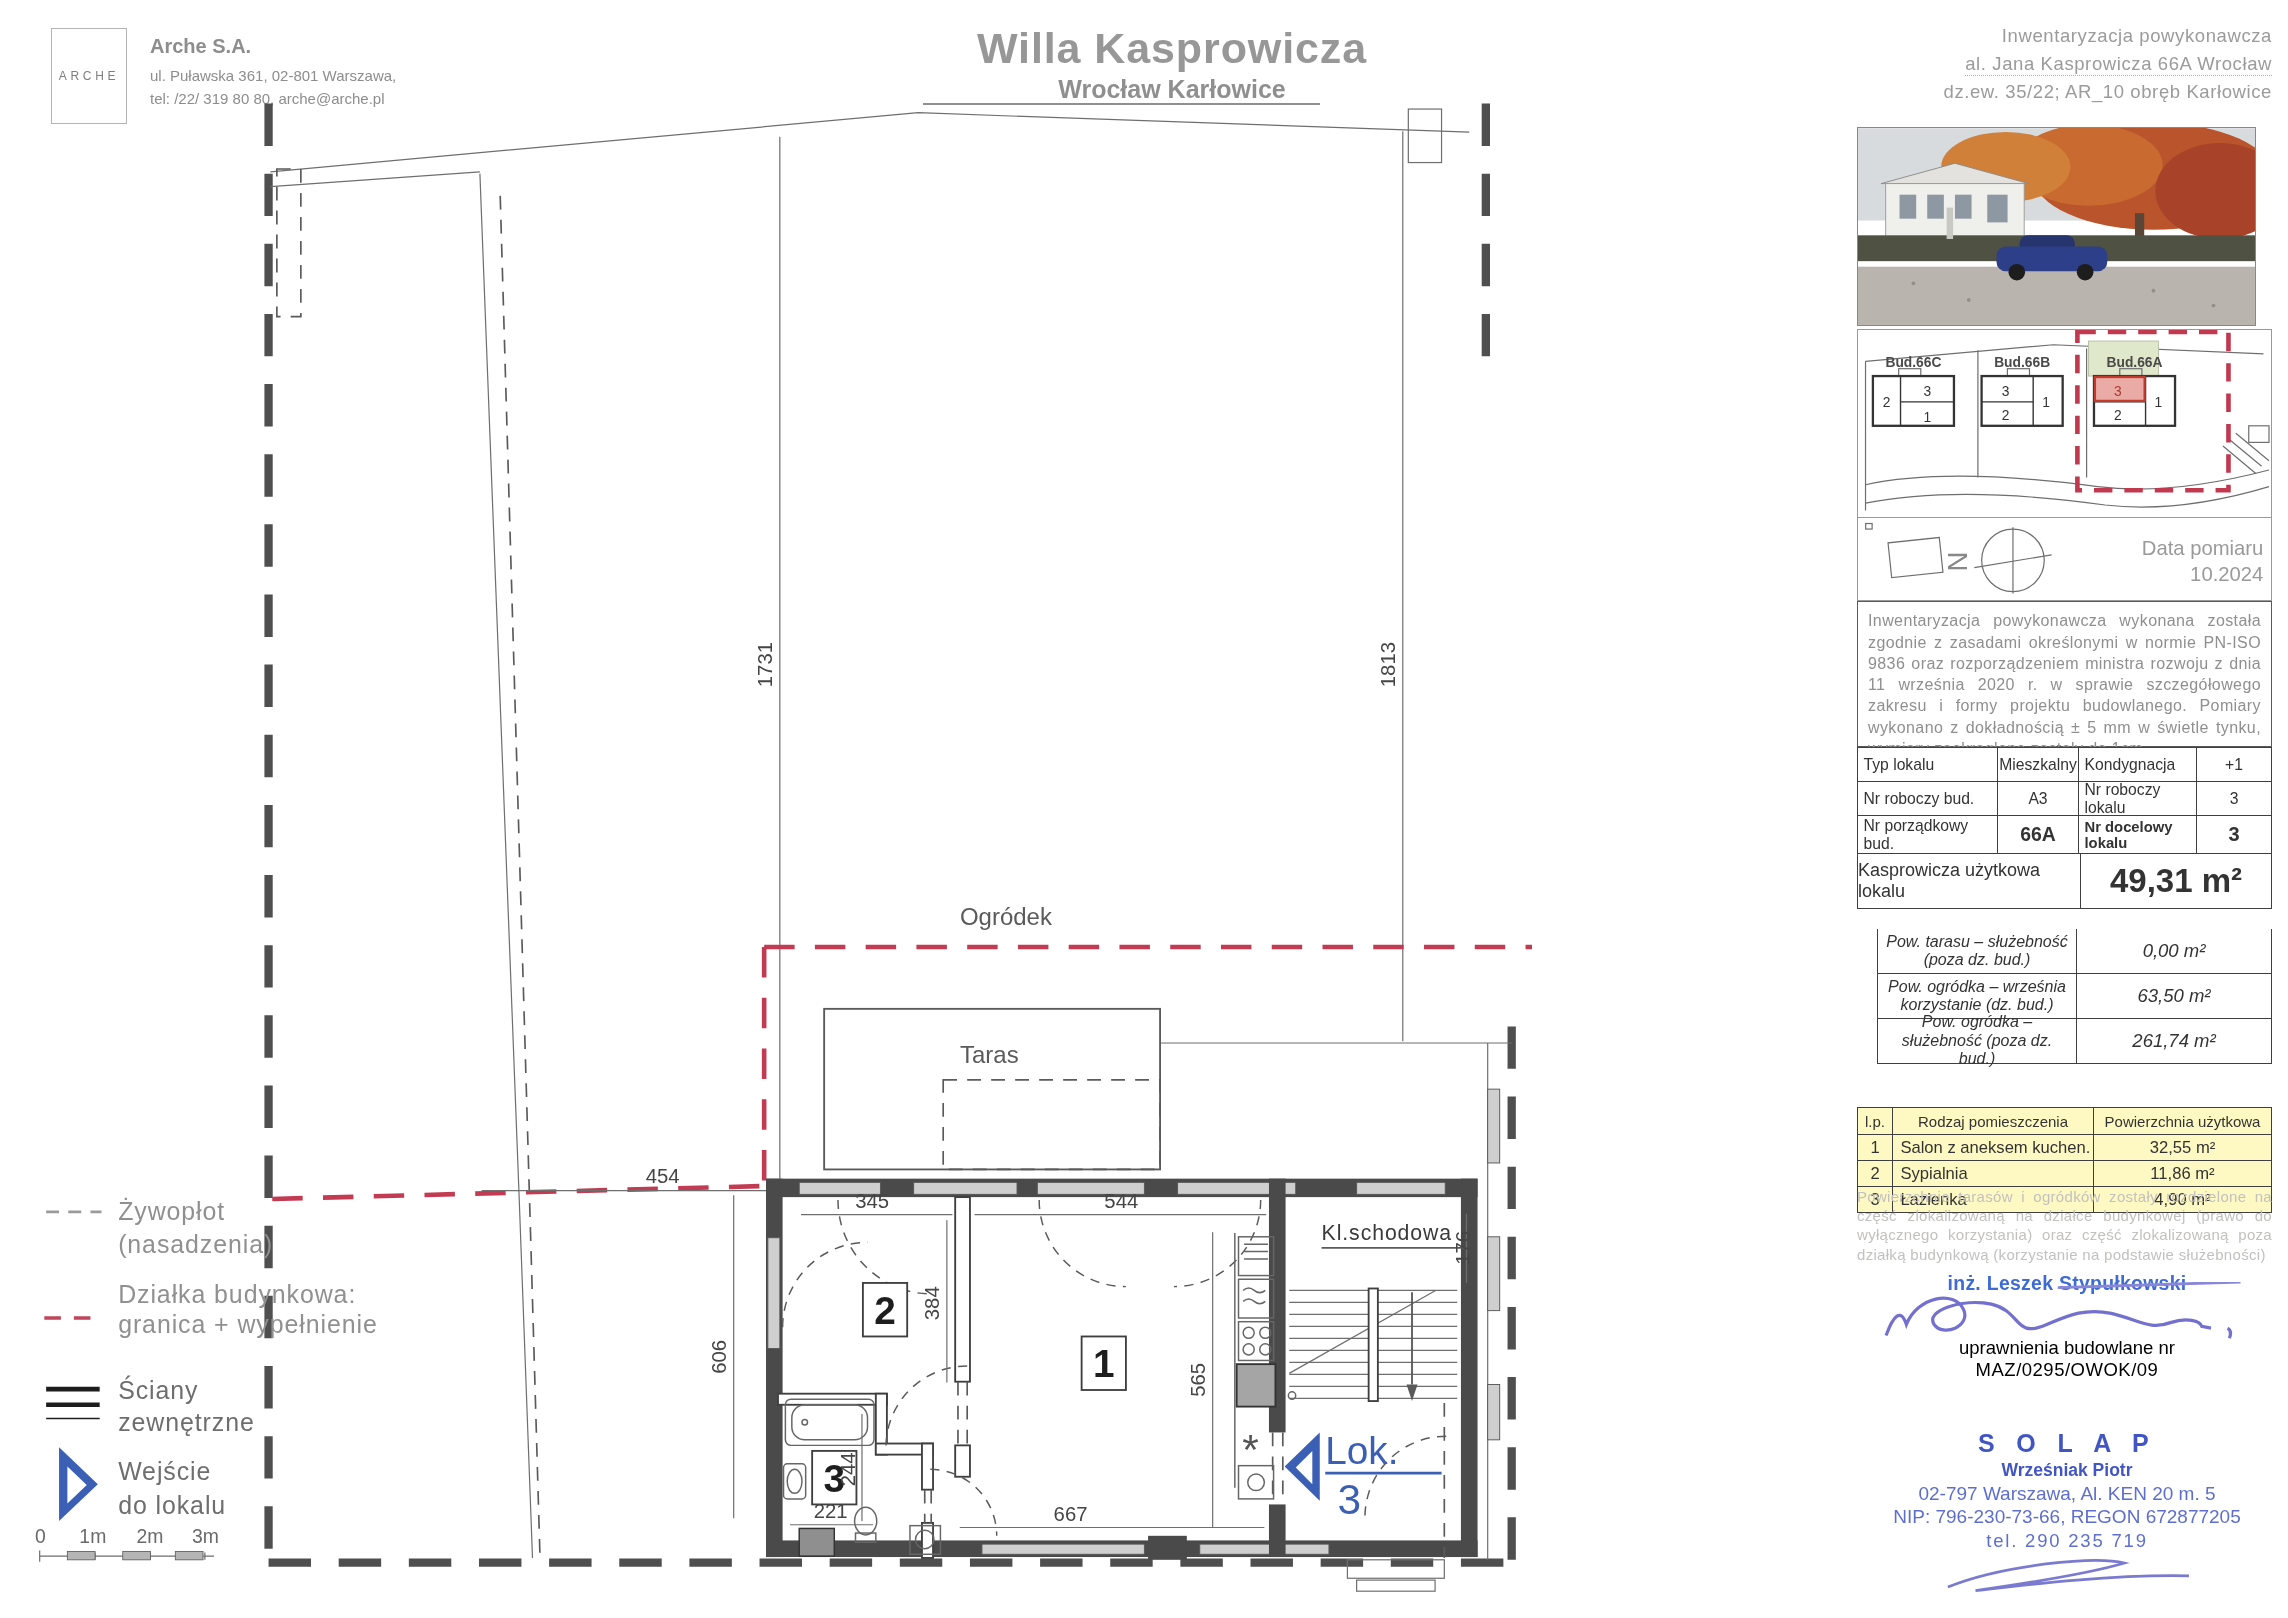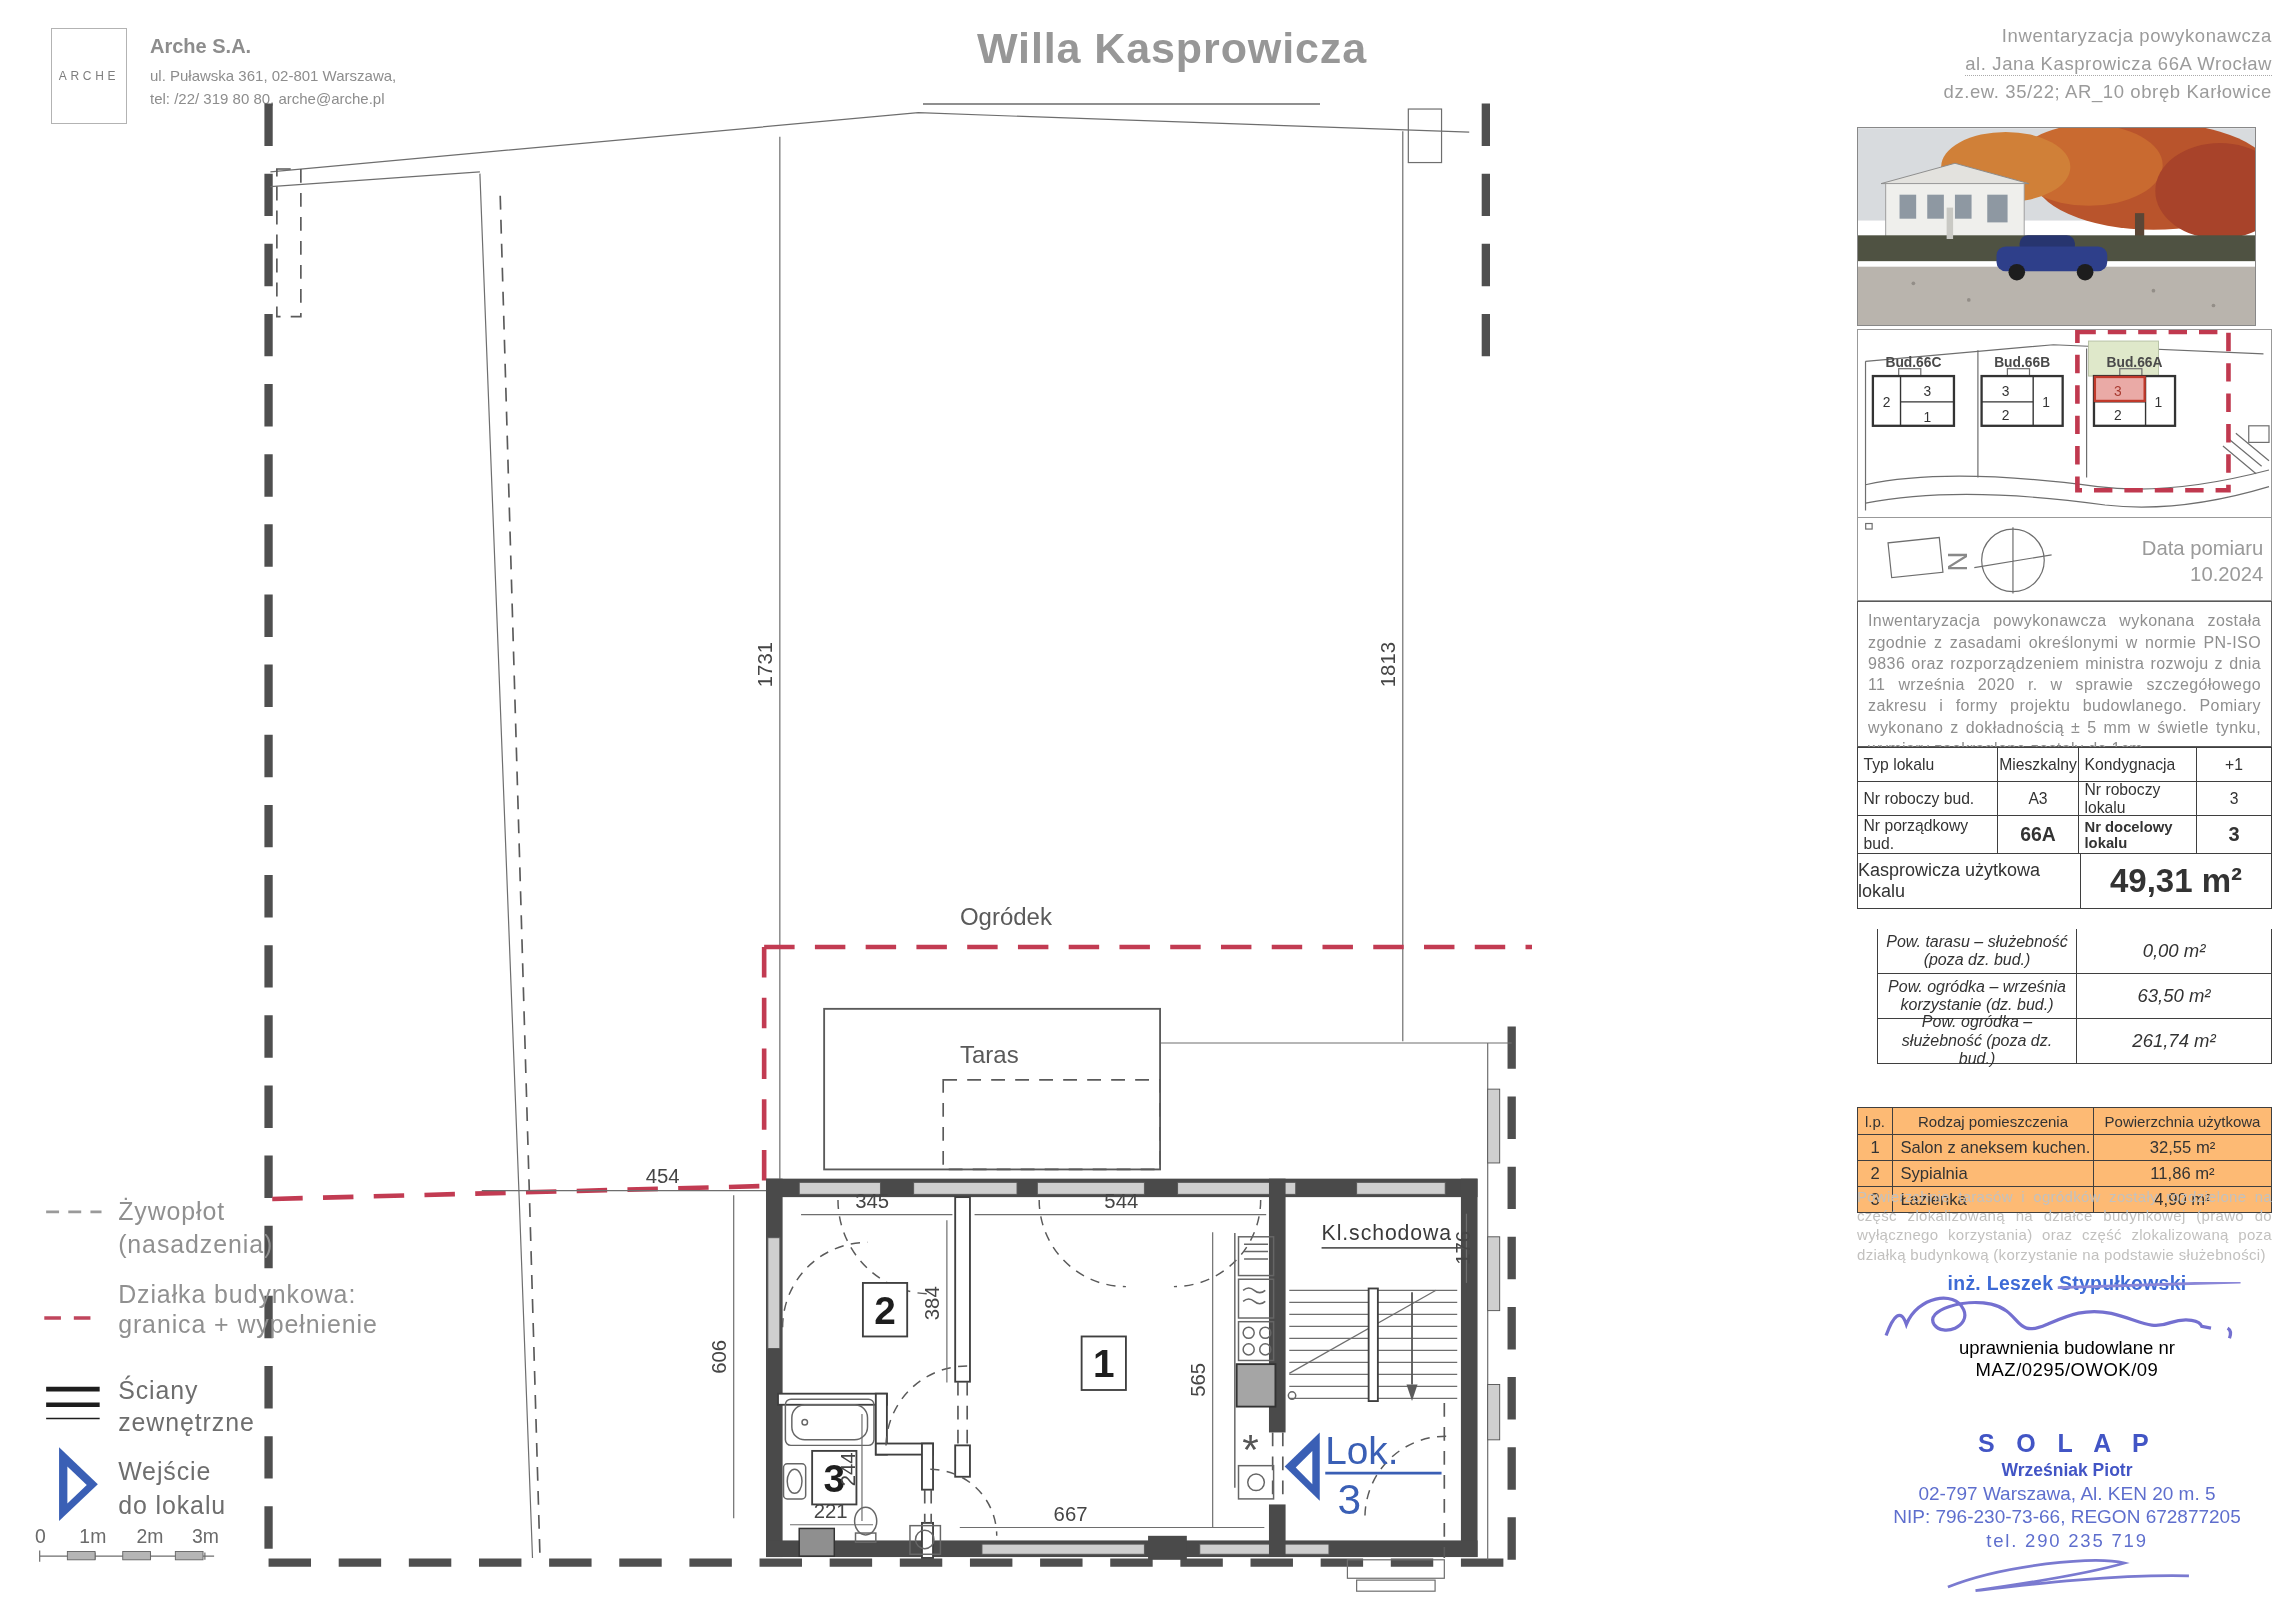--- a/index.html
+++ b/index.html
@@ -39,21 +39,21 @@
   .bigrow{display:flex;height:54px;}
   .bigrow .lab{width:222px;display:flex;align-items:center;justify-content:center;
                font-size:18px;border-right:1.8px solid #3f3f3f;}
   .bigrow .val{flex:1;display:flex;align-items:center;justify-content:center;
                font-size:33px;font-weight:600;}
   .areas{left:1877px;top:929px;width:395px;border-left:1.5px solid #3f3f3f;border-right:1.8px solid #3f3f3f;background:#fff;}
   .arow{display:flex;height:44px;border-bottom:1.7px solid #3f3f3f;font-style:italic;color:#333;}
   .arow .al{width:199px;border-right:1.5px solid #3f3f3f;display:flex;align-items:center;
             justify-content:center;text-align:center;font-size:16px;line-height:1.15;padding:0 5.5px;box-sizing:border-box;}
   .arow .av{flex:1;display:flex;align-items:center;justify-content:center;font-size:18.5px;}
-  .rtable{left:1857px;top:1107px;width:415px;border:1.8px solid #3f3f3f;background:#fdba74;color:#333;}
+  .rtable{left:1857px;top:1107px;width:415px;border:1.8px solid #3f3f3f;background:#fef9c3;color:#333;}
   .rrow{display:flex;border-bottom:1.5px solid #3f3f3f;height:25px;font-size:16.6px;}
   .rrow.hdr{height:26px;font-size:15px;}
   .rrow:last-child{border-bottom:none;}
   .rc{display:flex;align-items:center;border-right:1.5px solid #3f3f3f;box-sizing:border-box;}
   .rc.last{border-right:none;}
   .rc1{width:35px;justify-content:center;}
   .rc2{width:201px;padding-left:7.4px;}
   .rc3{flex:1;justify-content:center;}
   .footnote{left:1857px;top:1187px;width:415px;font-size:15px;color:#c2c1bf;
             text-align:justify;line-height:1.28;letter-spacing:0.3px;}
@@ -99,20 +99,21 @@
   <div class="abs logo-box">
     <span>ARCHE</span>
   </div>
   <div class="abs company">
     <div class="nm">Arche S.A.</div>
     <div class="ln">ul. Puławska 361, 02-801 Warszawa,</div>
     <div class="ln">tel: /22/ 319 80 80, arche@arche.pl</div>
   </div>
   <div class="abs title-wrap">
     <div class="t1">Willa Kasprowicza</div>
+    <div class="t2">Wrocław Karłowice</div>
   </div>
   <div class="abs title-rule"></div>
   <div class="abs hdr-right">
     <div>Inwentaryzacja powykonawcza</div>
     <div><span class="u">al. Jana Kasprowicza 66A Wrocław</span></div>
     <div>dz.ew. 35/22; AR_10 obręb Karłowice</div>
   </div>
 
   <svg class="abs" style="left:0;top:0" width="1855" height="1619" viewBox="0 0 2010 1754">
 

